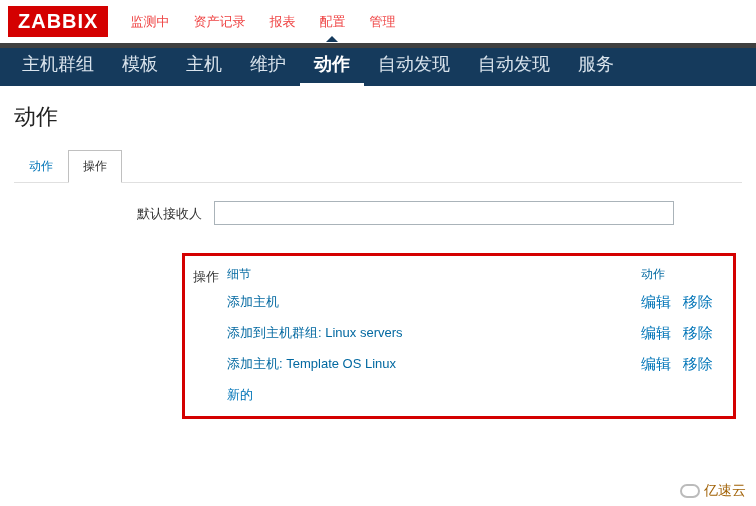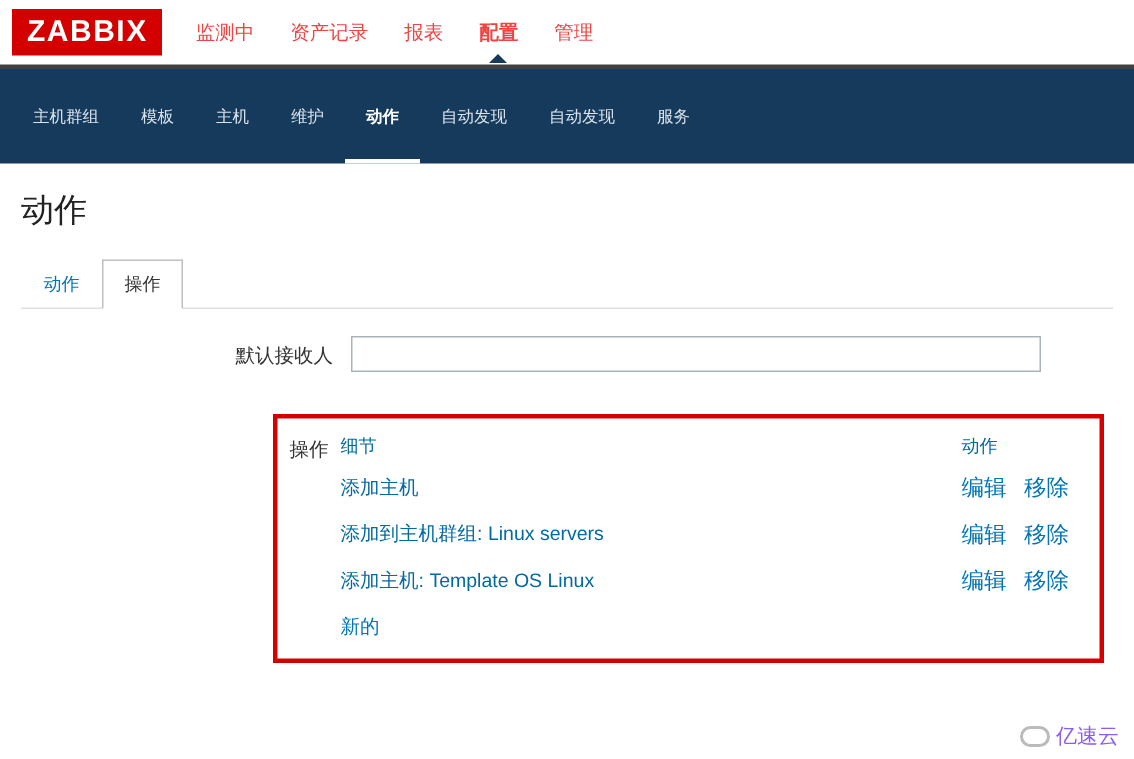--- a/index.html
+++ b/index.html
@@ -1,47 +1,47 @@
 <!DOCTYPE html>
 <html><head>
   <meta charset="utf-8">
   <style>
     * { margin: 0; padding: 0; box-sizing: border-box; }
     body { font-family: Arial, "Microsoft YaHei", sans-serif; font-size: 13px; color: #333; background: #fff; width: 756px; }
     .logo { background: #d40000; color: #fff; font-weight: bold; font-size: 20px; padding: 4px 10px; letter-spacing: 1px; display: inline-block; margin: 6px 10px 6px 8px; }
-    .topnav { display: flex; align-items: center; border-bottom: 3px solid #404040; }
+    .topnav { display: flex; align-items: center; border-bottom: 5px solid #404040; }
     .topnav-item { padding: 10px 12px; color: #ef4444; cursor: pointer; position: relative; }
-    .topnav-item.active { font-weight: 700; }
+    .topnav-item.active { font-weight: 400; }
     .topnav-item.active::after { content: ""; position: absolute; bottom: -1px; left: 50%; transform: translateX(-50%); width: 0; height: 0; border-left: 6px solid transparent; border-right: 6px solid transparent; border-bottom: 6px solid #153a5c; }
     .subnav { background: #153a5c; display: flex; padding: 0 8px; }
-    .subnav-item { padding: 24px 14px; color: #d9e3ec; cursor: pointer; font-size: 11px; }
+    .subnav-item { padding: 4px 14px; color: #d9e3ec; cursor: pointer; font-size: 18px; }
     .subnav-item.active { color: #fff; font-weight: bold; border-bottom: 3px solid #fff; padding-bottom: 7px; }
     .page-title { font-size: 22px; padding: 16px 14px 18px; color: #222; }
     .tabs { display: flex; margin: 0 14px; }
     .tab { padding: 7px 14px; border: 1px solid transparent; cursor: pointer; color: #0275b8; font-size: 12px; }
     .tab.active { border: 1px solid #c0c0c0; border-bottom: 1px solid #fff; color: #333; position: relative; z-index: 1; background: #fff; }
     .tab-divider { border-bottom: 1px solid #e0e0e0; margin: -1px 14px 0; }
-    .form { padding: 18px 14px; margin-left: 20px; }
+    .form { padding: 18px 14px; }
     .form-row { display: flex; margin-bottom: 10px; }
     .form-label { width: 200px; text-align: right; padding-right: 12px; padding-top: 4px; color: #333; font-size: 13px; }
     .form-field { flex: 1; max-width: 460px; }
     .form-field input[type="text"] { width: 100%; height: 24px; border: 1px solid #aab3b9; padding: 2px 4px; font-size: 13px; }
     .form-field textarea { width: 100%; height: 98px; border: 1px solid #aab3b9; padding: 4px; font-size: 13px; resize: none; }
     .ops-box { border: 3px solid #d40000; margin: 0 20px 10px 182px; padding: 10px 12px 12px 0; display: flex; }
     .ops-label { width: 42px; text-align: right; padding-right: 8px; padding-top: 2px; font-size: 13px; }
     .ops-body { flex: 1; }
     .ops-head { display: flex; color: #0369a1; font-size: 12px; margin-bottom: 10px; }
     .ops-head-detail { flex: 1; }
     .ops-head-action { width: 80px; }
     .ops-row { display: flex; margin-bottom: 12px; font-size: 13px; }
     .ops-row-detail { flex: 1; color: #0369a1; }
     .ops-row-actions { width: 80px; }
     .ops-row-actions a { color: #0275b8; margin-right: 8px; text-decoration: none; cursor: pointer; font-size: 15px; }
     .ops-new { color: #0275b8; cursor: pointer; font-size: 13px; margin-top: 4px; }
-    .watermark { position: absolute; right: 10px; bottom: 6px; color: #8b5cf6; font-size: 14px; display: flex; align-items: center; gap: 4px; }
+    .watermark { position: absolute; right: 10px; bottom: 6px; color: #a16207; font-size: 14px; display: flex; align-items: center; gap: 4px; }
     .watermark-icon { width: 20px; height: 14px; border: 2px solid #bbb; border-radius: 8px; position: relative; }
   </style>
 </head>
 <body>
 
 <div class="topnav">
   <span class="logo">ZABBIX</span>
   <div class="topnav-item">监测中</div>
   <div class="topnav-item">资产记录</div>
   <div class="topnav-item">报表</div>

